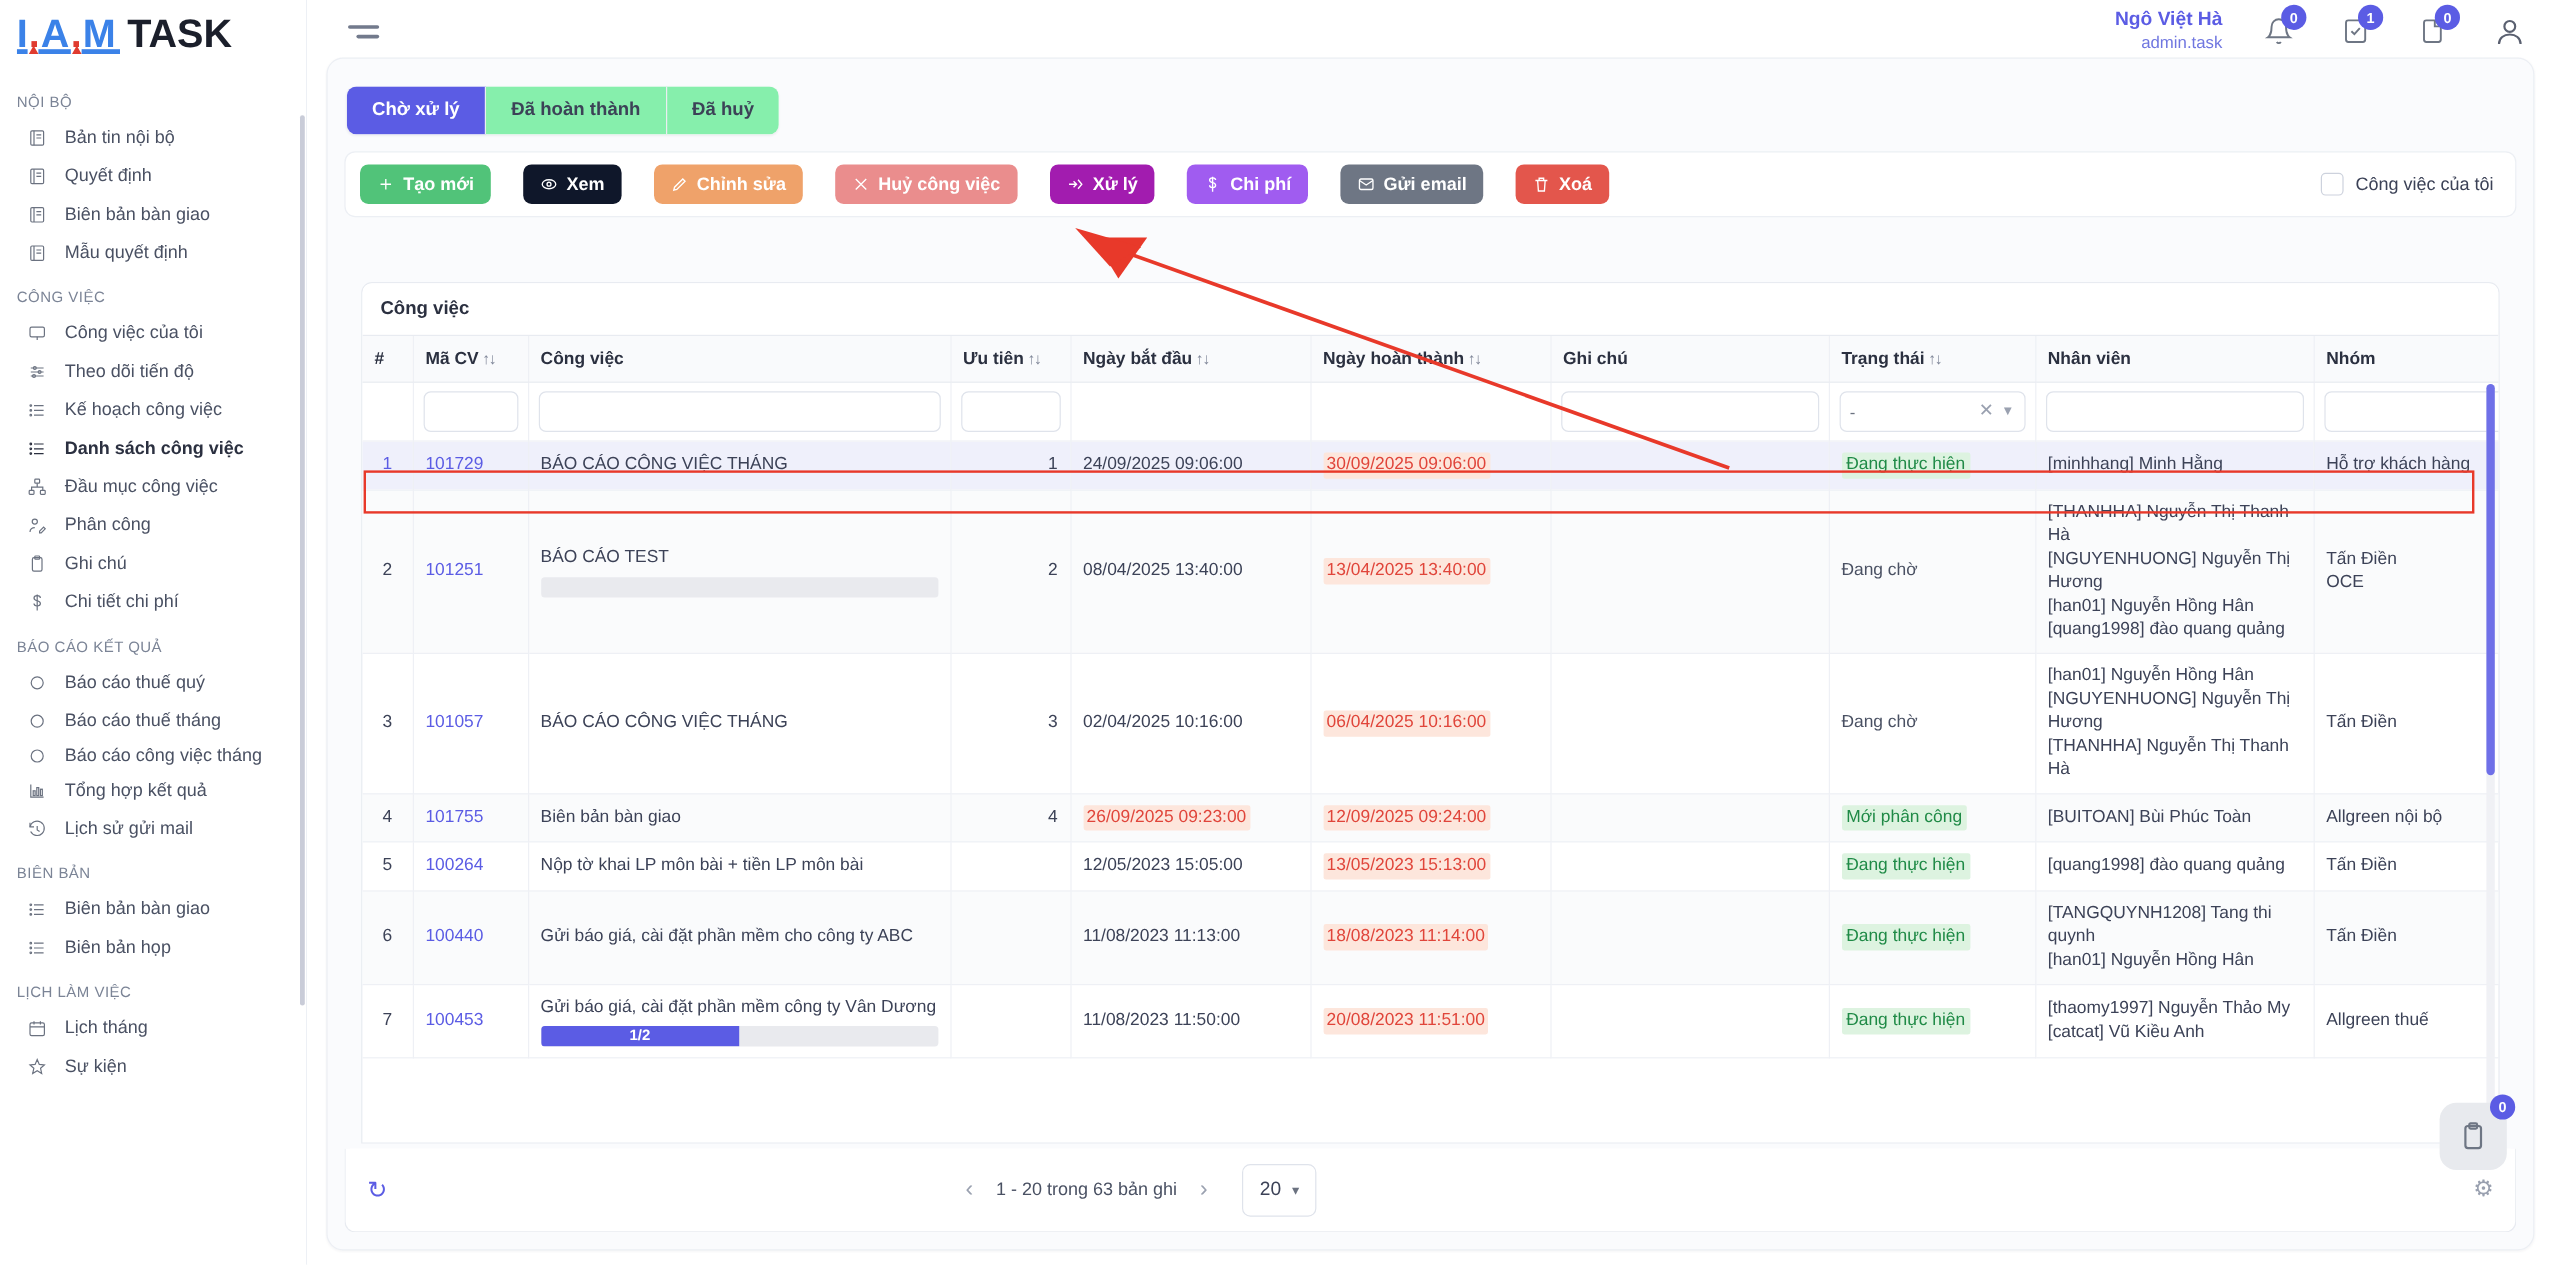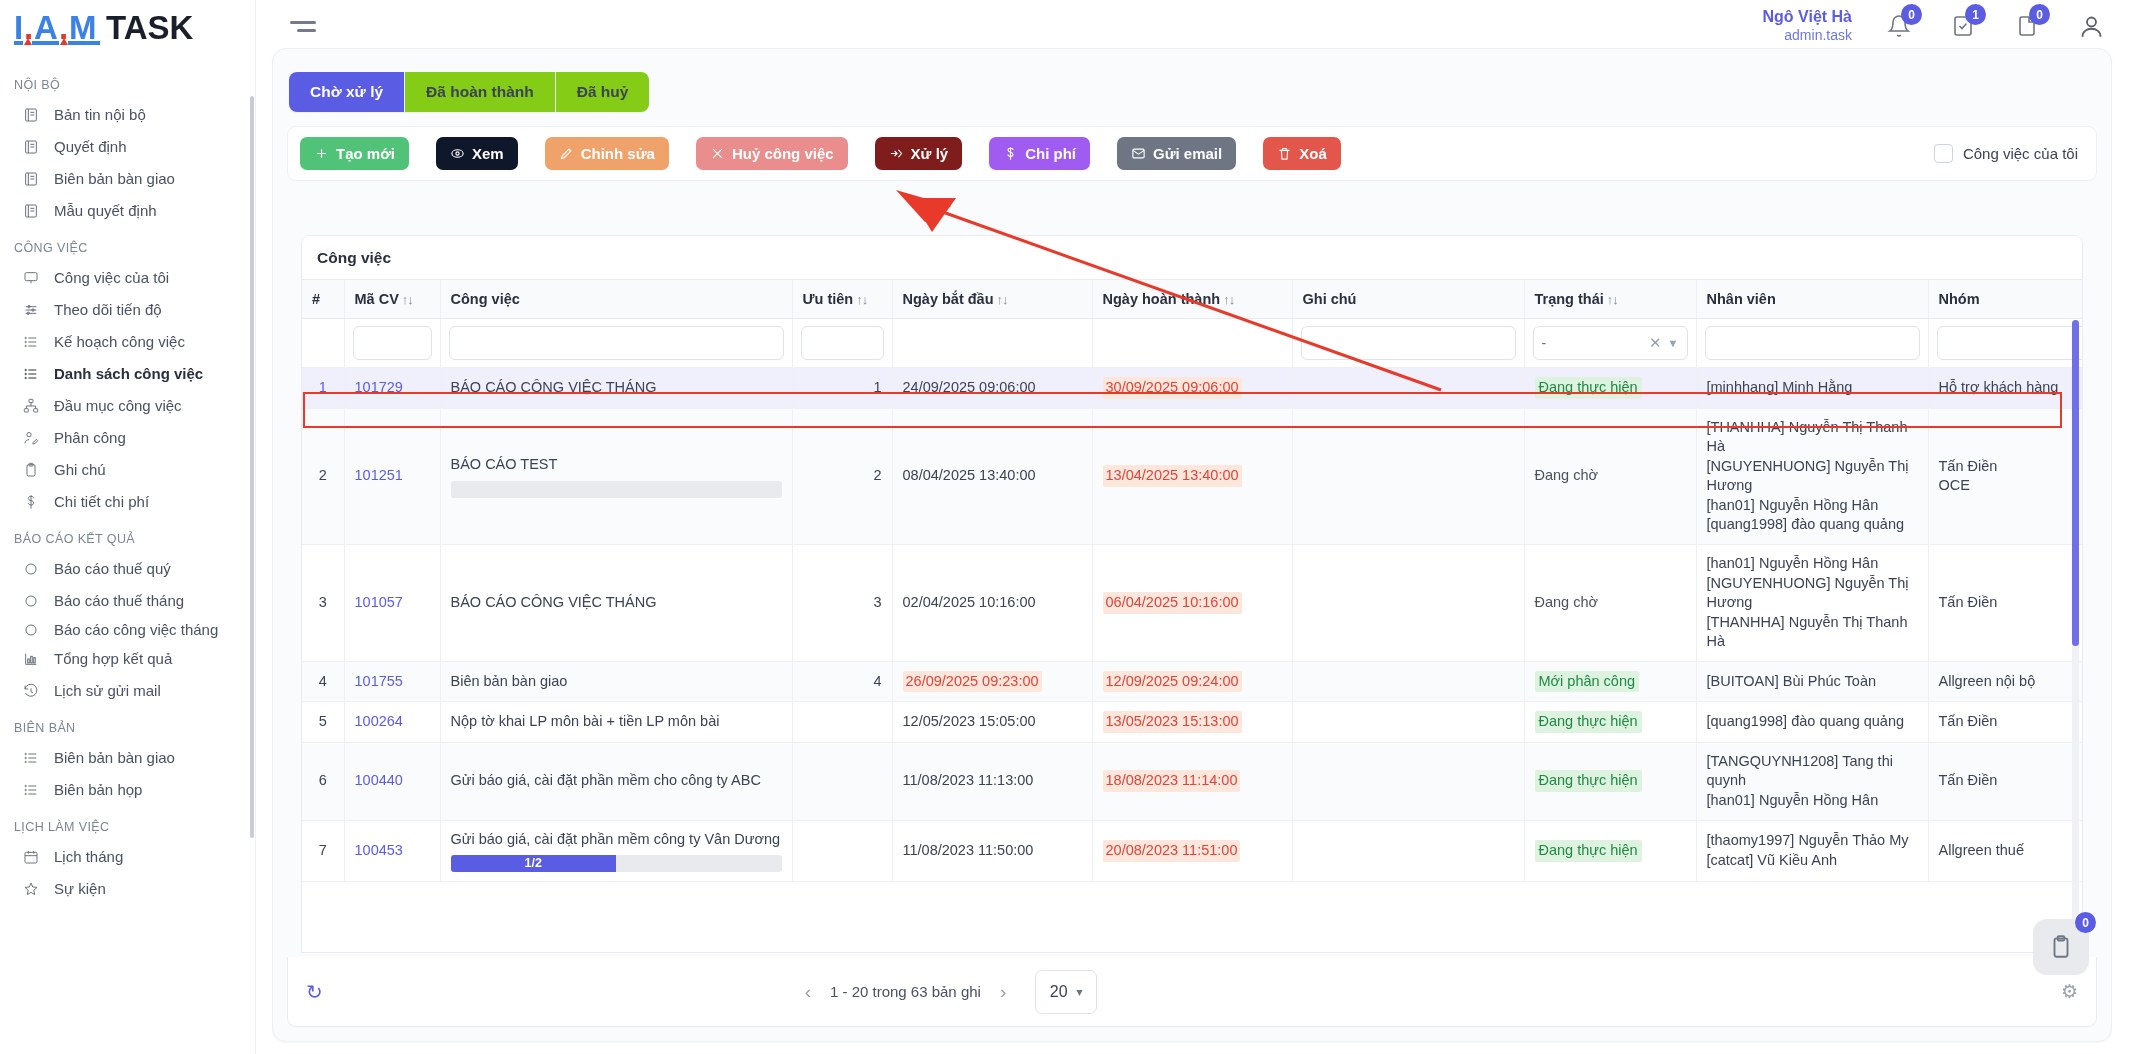--- a/index.html
+++ b/index.html
@@ -50,21 +50,21 @@
     background: #fafbfd; border-radius: 14px;
     border: 1px solid #eceff4;
     box-shadow: 0 1px 2px rgba(16,24,40,0.04);
     overflow: hidden;
   }
 
   
   .tabs { display: inline-flex; margin: 23px 0 0 16px; border-radius: 8px; overflow: hidden; box-shadow: 0 1px 2px rgba(16,24,40,0.06); background:#fff; }
   .tab {
     padding: 11px 21px; font-size: 15.5px; font-weight: 700; color: #3c4257;
-    background: #84cc16; cursor: pointer; border-right: 1px solid #ebedf2; white-space: nowrap;
+    background: #86efac; cursor: pointer; border-right: 1px solid #ebedf2; white-space: nowrap;
   }
   .tab:last-child { border-right: none; }
   .tab.active { background: #5b5ce4; color: #ffffff; }
 
   
   .toolbar {
     margin: 14px 14px 0 14px; background: #ffffff;
     border: 1px solid #eceff4; border-radius: 9px;
     padding: 10px 12px; display: flex; align-items: center; gap: 9px;
     position: relative;
@@ -488,21 +488,21 @@
               <span>Chỉnh sửa</span>
             </button>
             <button class="btn" style="background: rgb(234, 141, 141);">
               <span style="display:inline-flex">
                 <svg viewBox="0 0 24 24">
                   <path d="M5 5l14 14M19 5L5 19"></path>
                 </svg>
               </span>
               <span>Huỷ công việc</span>
             </button>
-            <button class="btn" style="background: #7f1d1d;">
+            <button class="btn" style="background: #a21caf;">
               <span style="display:inline-flex">
                 <svg viewBox="0 0 24 24">
                   <path d="M3 12h10M9 8l4 4-4 4"></path>
                   <path d="M15 6l5 6-5 6"></path>
                 </svg>
               </span>
               <span>Xử lý</span>
             </button>
             <button class="btn" style="background: rgb(160, 92, 240);">
               <span style="display:inline-flex">

